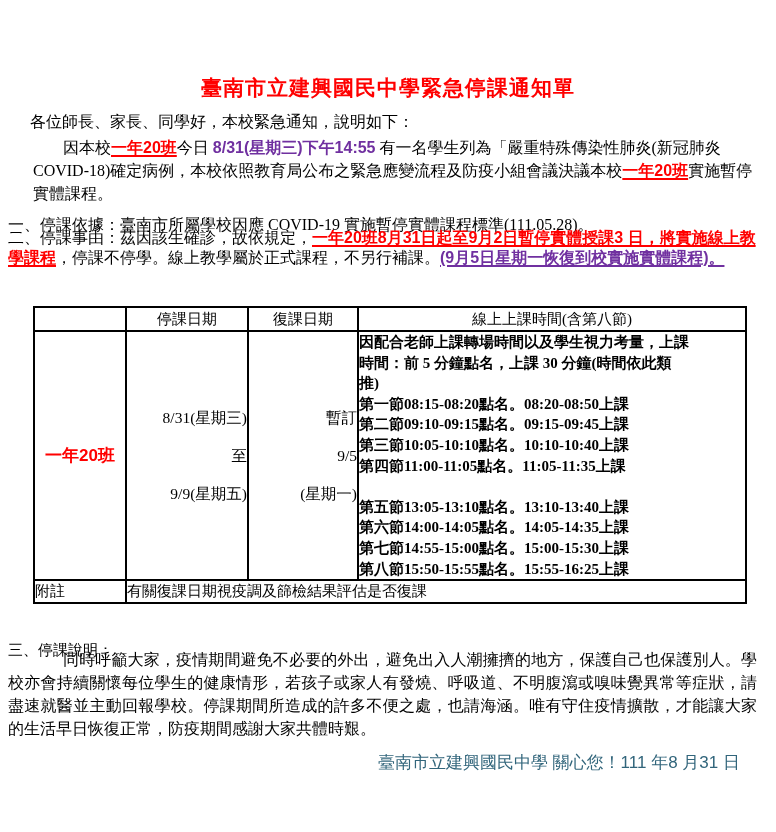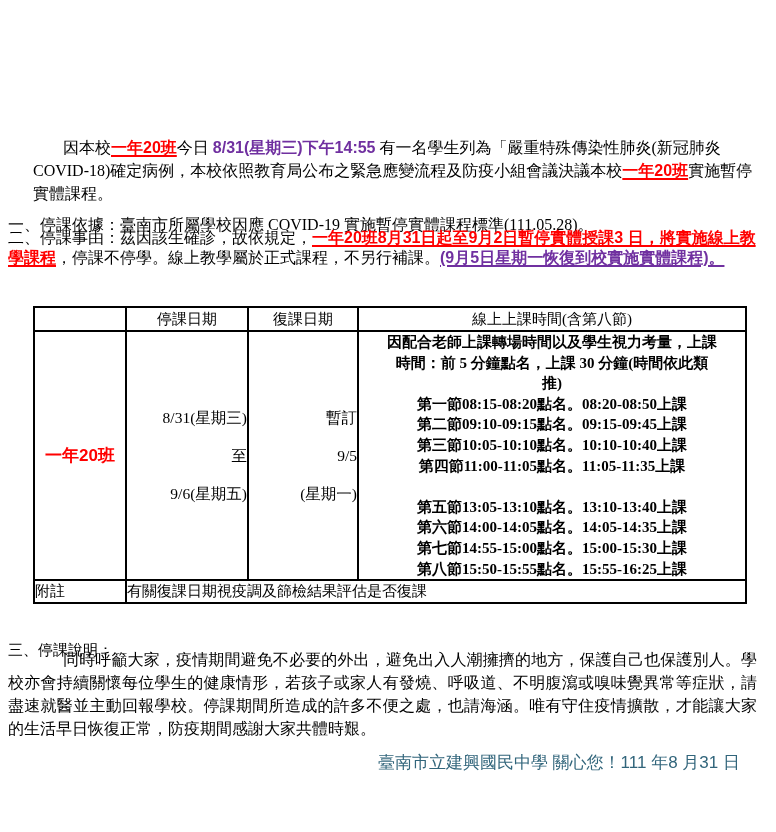--- a/index.html
+++ b/index.html
@@ -76,31 +76,33 @@
   td.dates-cell{
     text-align:right;vertical-align:middle;
     font-size:15.5px;
   }
   td.dates-cell .line{line-height:38px;}
   td.schedule-cell{
     vertical-align:top;
     font-size:15px;font-weight:bold;
     padding:2px 4px 0 6px;
   }
-  td.schedule-cell .line{line-height:20.6px;white-space:nowrap;text-align:center;}
+  td.schedule-cell .line{line-height:20.6px;white-space:nowrap;}
   tr.note-row td{height:21px;font-size:15px;}
   td.note-label{padding-left:6px;}
   td.note-text{padding-left:8px;border-radius:9px;}
 </style>
 </head>
 <body>
 
 <div class="page">
 
+  <div class="abs doc-title">臺南市立建興國民中學緊急停課通知單</div>
 
+  <div class="abs greeting">各位師長、家長、同學好，本校緊急通知，說明如下：</div>
 
   <div class="abs case-par"><span class="run-n">因本校</span><span class="run-ru">一年20班</span><span class="run-n">今日 </span><span class="run-pb">8/31(星期三)下午14:55</span><span class="run-n"> 有一名學生列為「嚴重特殊傳染性肺炎(新冠肺炎COVID-18)確定病例，本校依照教育局公布之緊急應變流程及防疫小組會議決議本校</span><span class="run-ru">一年20班</span><span class="run-n">實施暫停實體課程。</span></div>
 
   <div class="abs sec1">一、停課依據：臺南市所屬學校因應 COVID-19 實施暫停實體課程標準(111.05.28)。</div>
 
   <div class="abs sec2"><span class="run-n">二、停課事由：茲因該生確診，故依規定，</span><span class="run-ru">一年20班8月31日起至9月2日暫停實體授課3 日，將實施線上教學課程</span><span class="run-n">，停課不停學。線上教學屬於正式課程，不另行補課。</span><span class="run-pbu">(9月5日星期一恢復到校實施實體課程)。</span></div>
 
   <table class="notice">
     <colgroup>
       <col style="width:92px">
@@ -113,21 +115,21 @@
       <th></th>
       <th>停課日期</th>
       <th>復課日期</th>
       <th>線上上課時間(含第八節)</th>
     </tr>
     <tr style="height:248px;">
       <td class="class-cell">一年20班</td>
       <td class="dates-cell">
             <div class="line">8/31(星期三)</div>
             <div class="line">至</div>
-            <div class="line">9/6(星期五)</div>
+            <div class="line">9/9(星期五)</div>
           </td>
       <td class="dates-cell">
             <div class="line">暫訂</div>
             <div class="line">9/5</div>
             <div class="line">(星期一)</div>
           </td>
       <td class="schedule-cell">
             <div class="line">因配合老師上課轉場時間以及學生視力考量，上課</div>
             <div class="line">時間：前 5 分鐘點名，上課 30 分鐘(時間依此類</div>
             <div class="line">推)</div>

